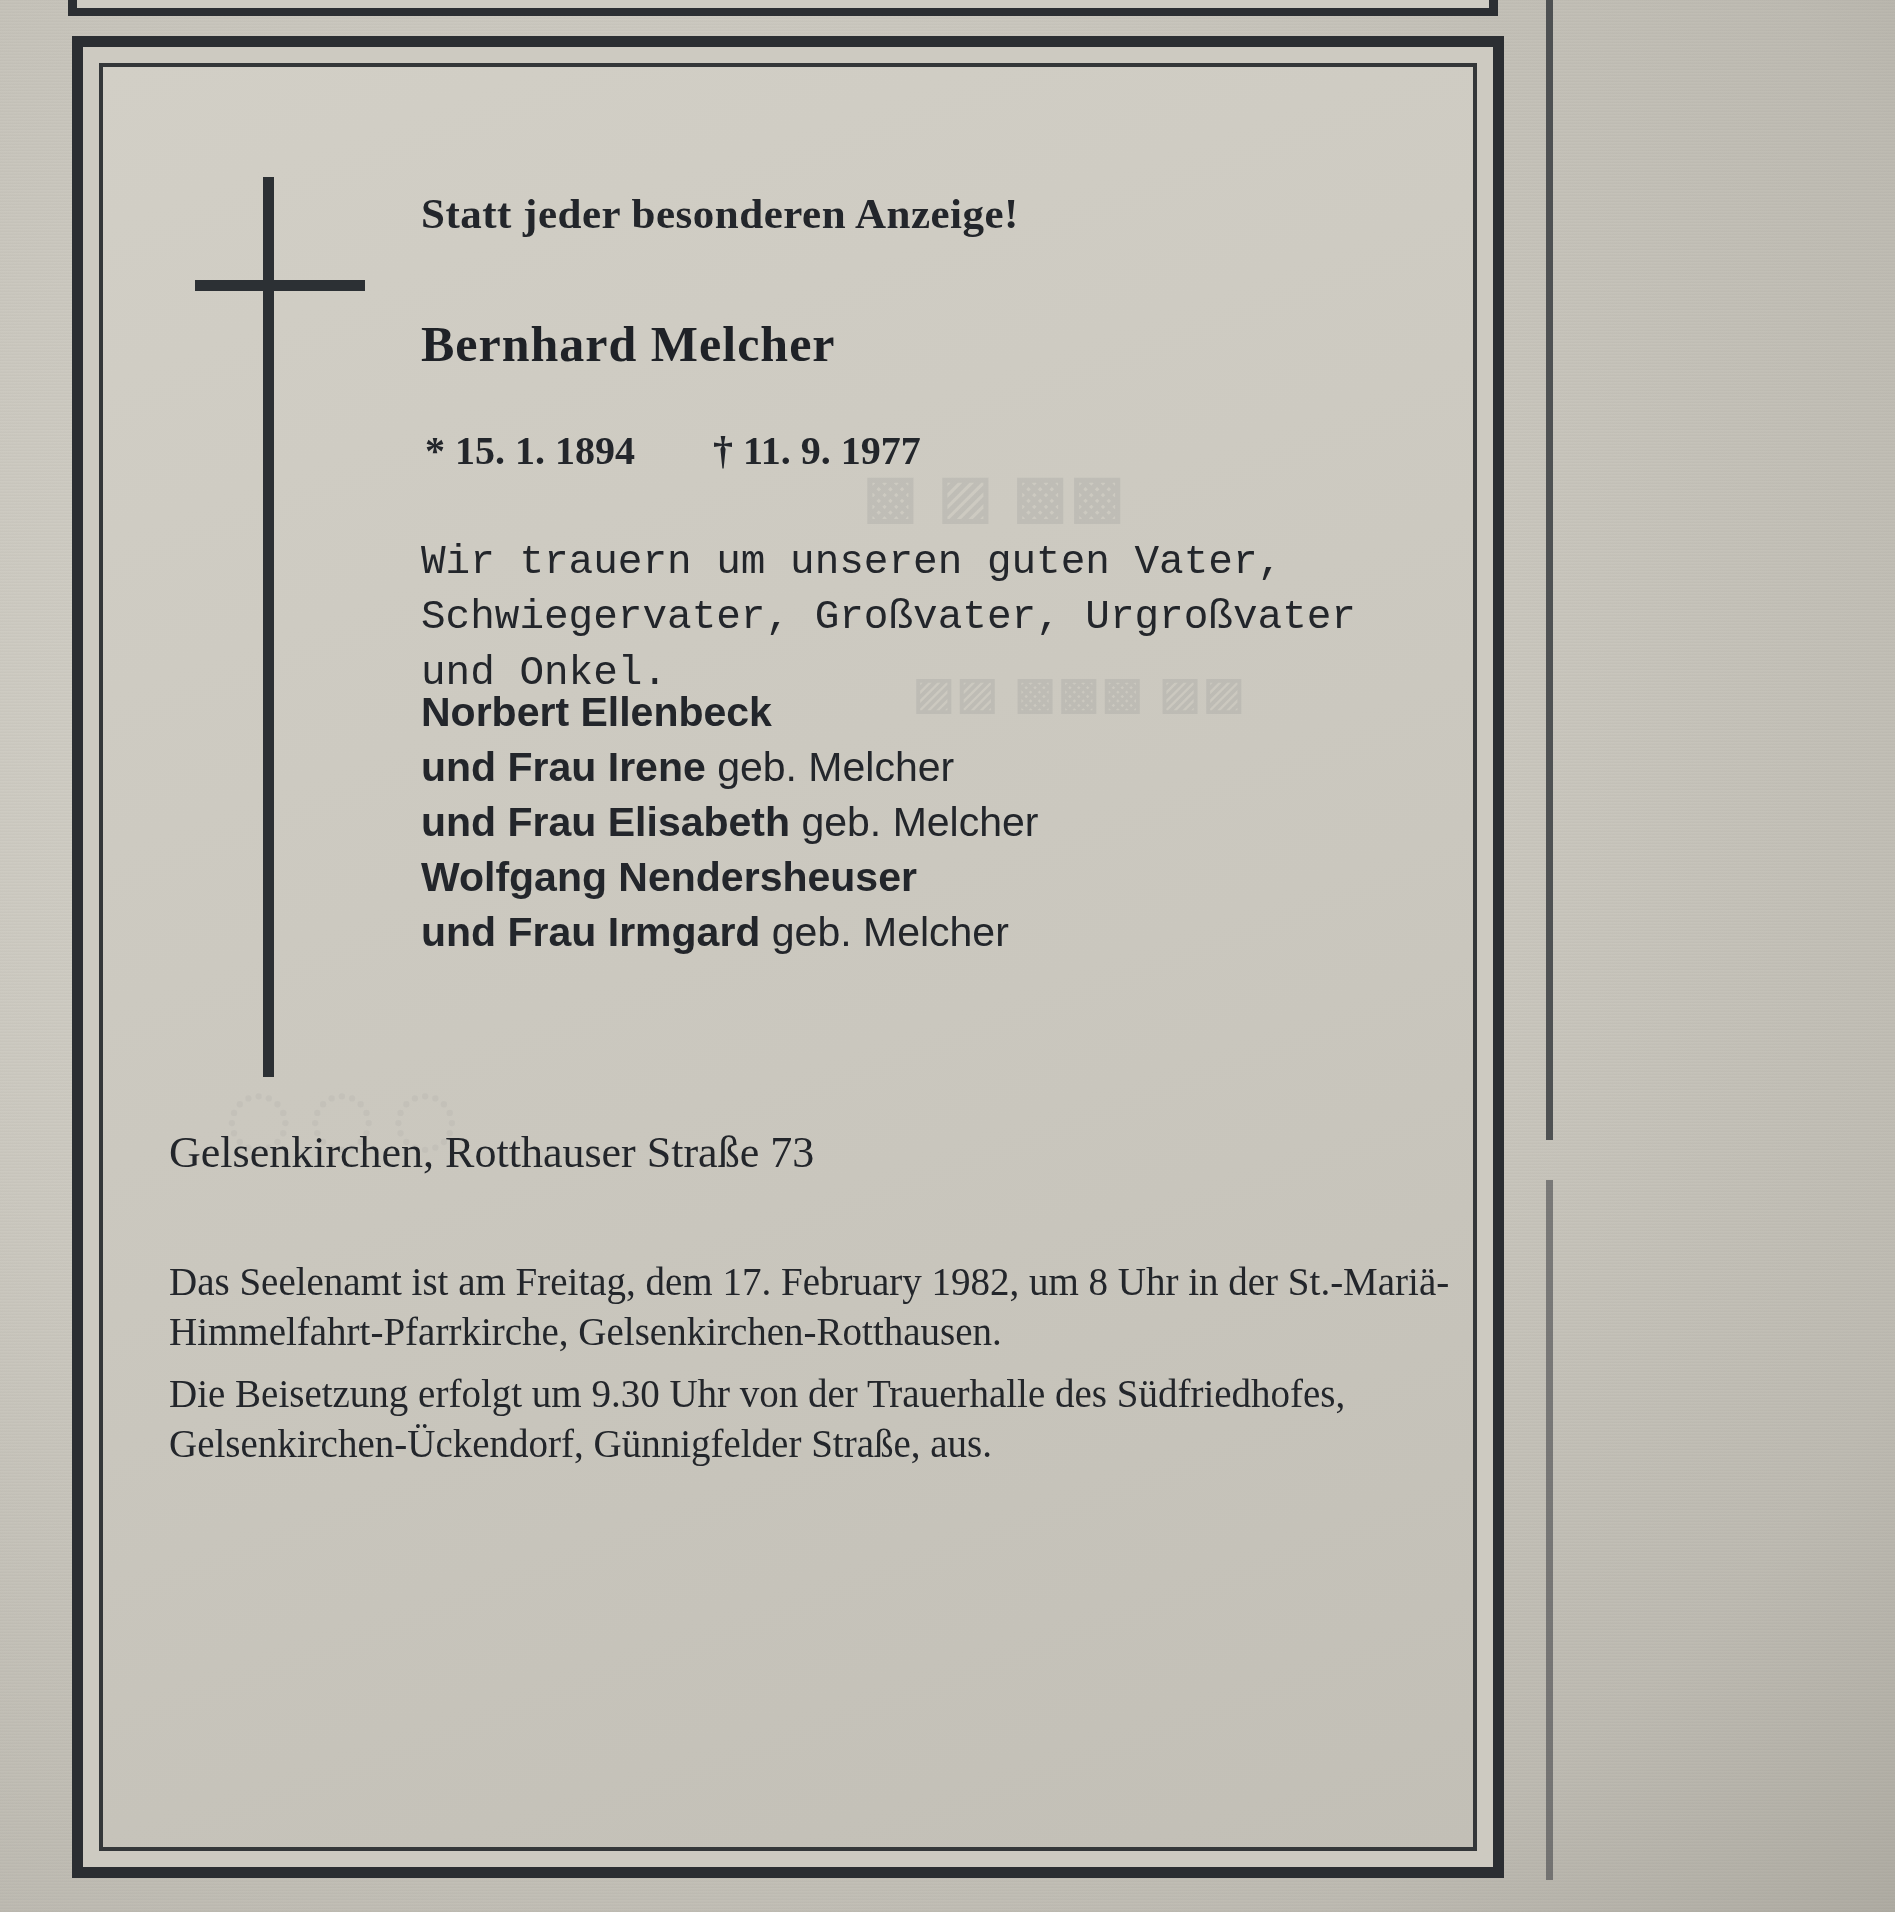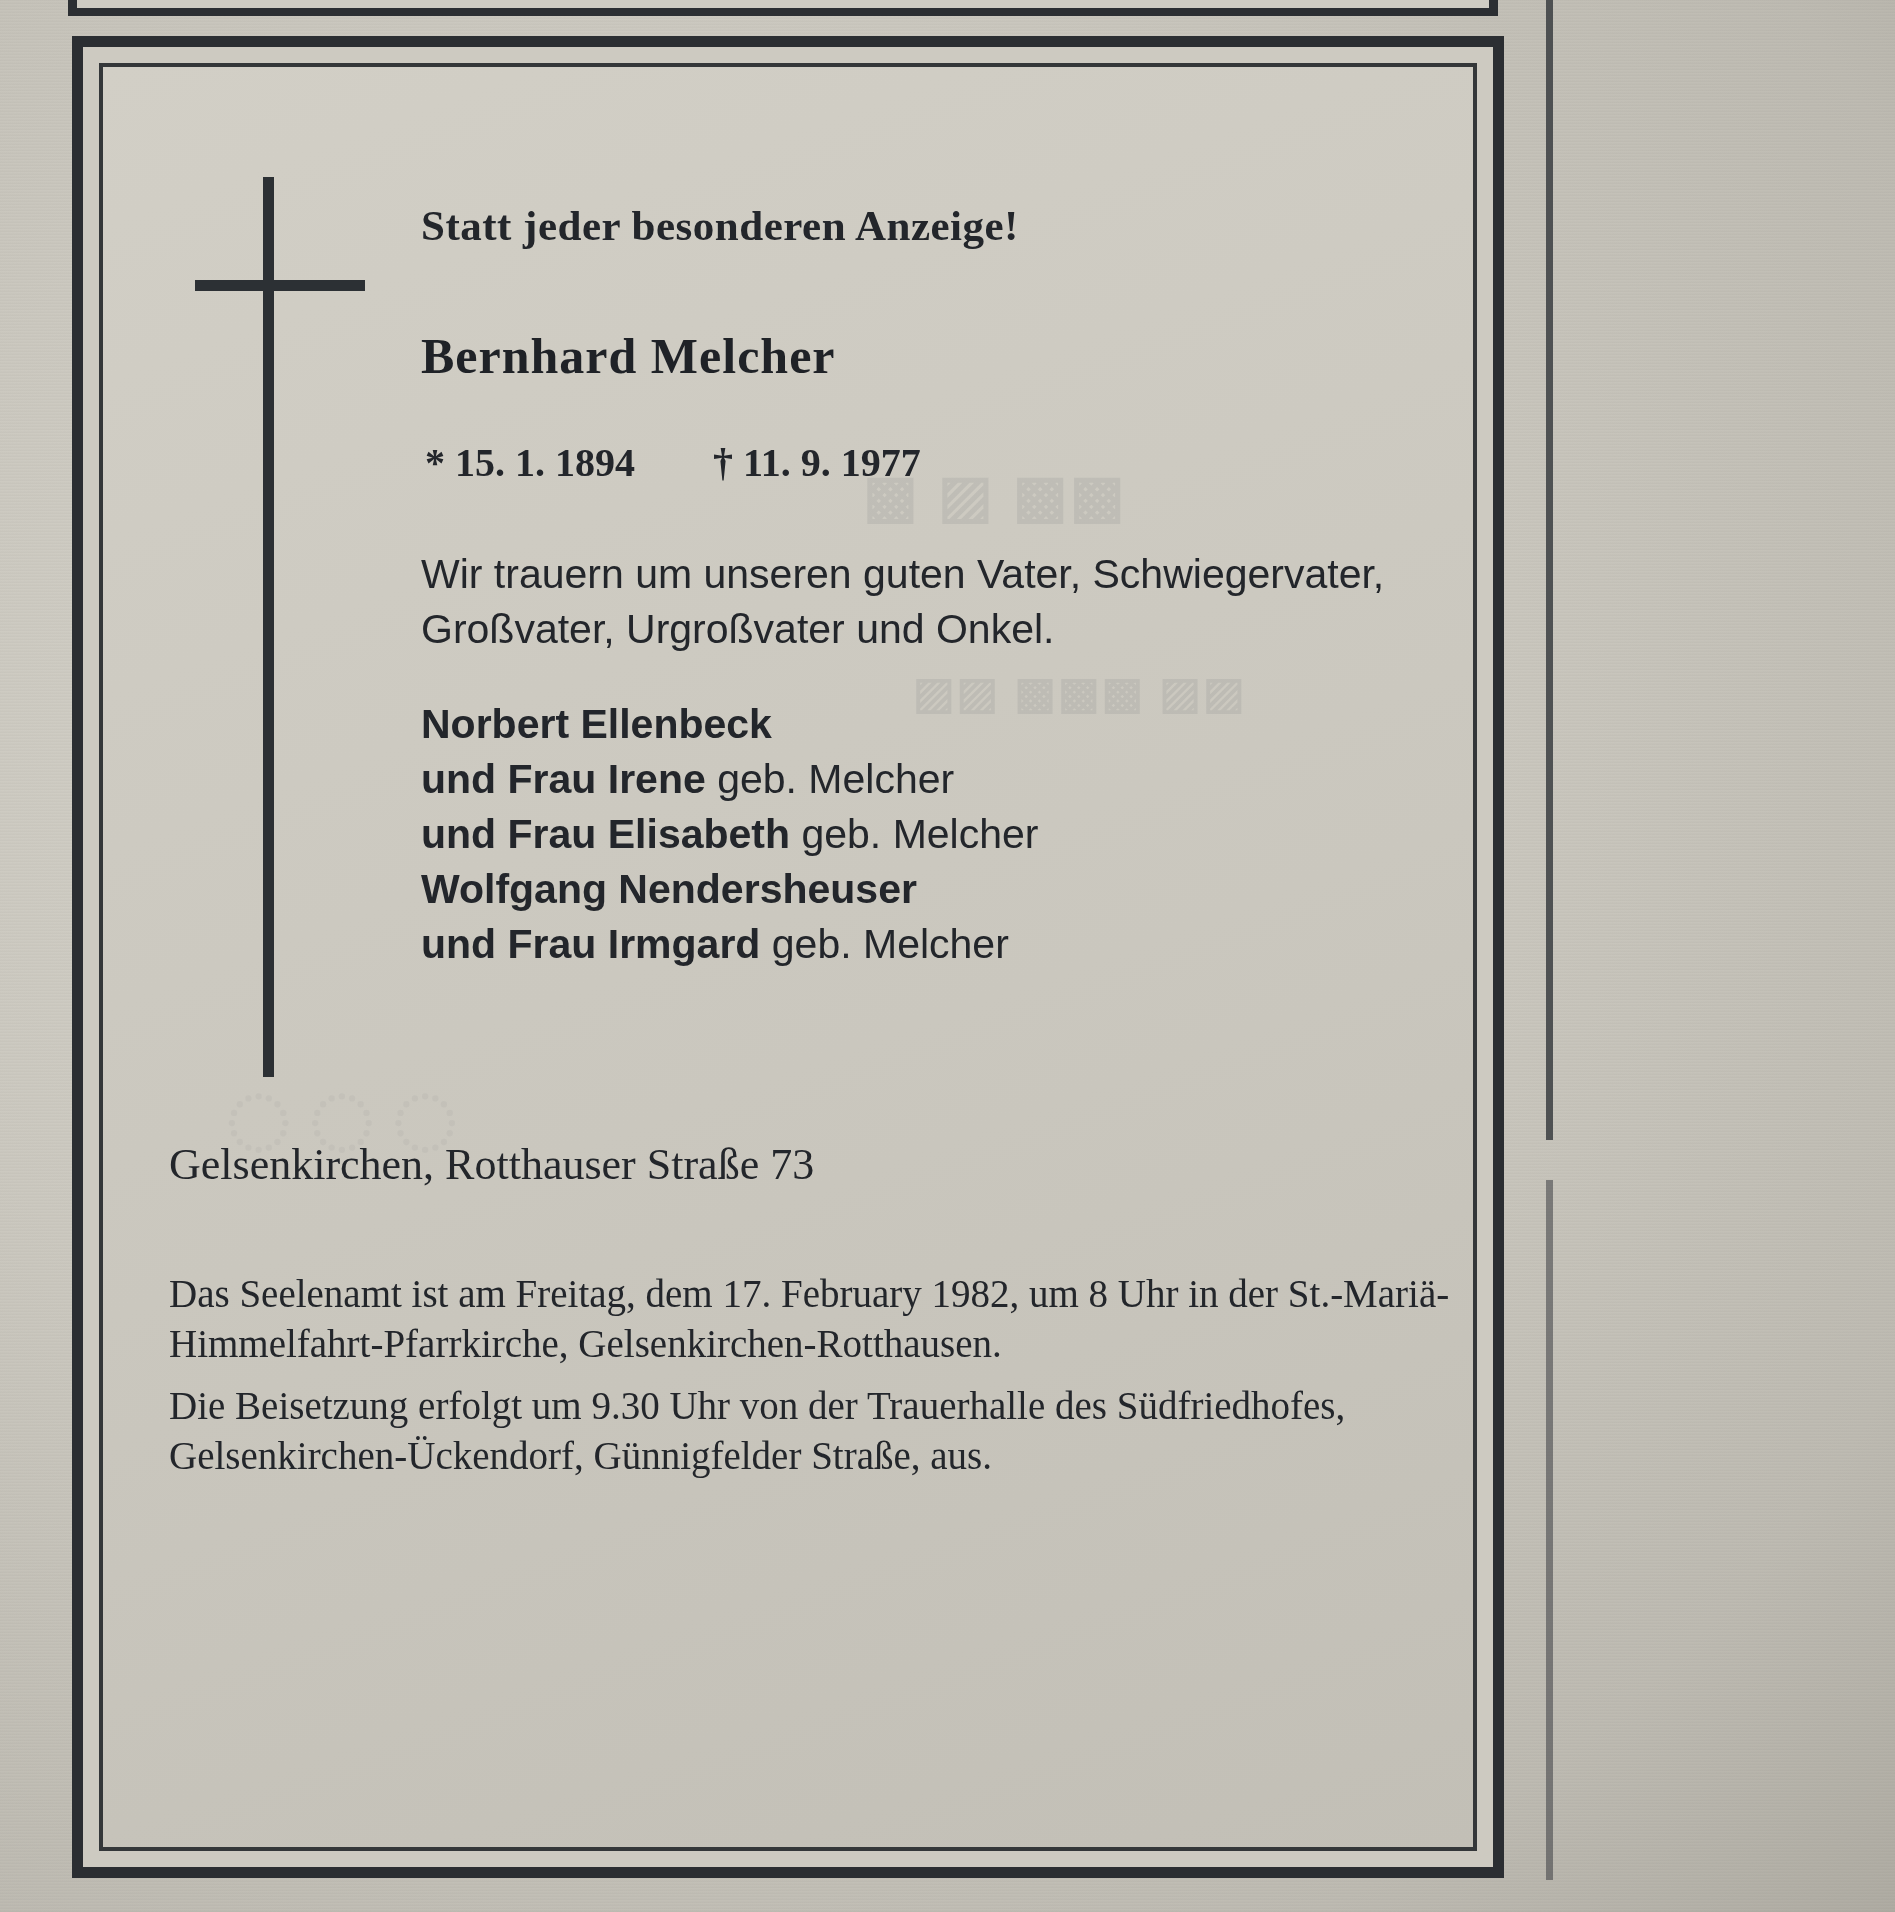--- a/index.html
+++ b/index.html
@@ -126,21 +126,21 @@
     left: 0px;
     top: 103px;
     width: 170px;
     height: 11px;
     background: #2c3034;
   }
 
   .content {
     position: absolute;
     left: 0;
-    top: 12px;
+    top: 0;
     width: 100%;
     height: 100%;
   }
 
   .headline {
     position: absolute;
     left: 318px;
     top: 122px;
     font-family: "Liberation Serif", serif;
     font-weight: bold;
@@ -170,21 +170,21 @@
     color: #23262b;
     display: flex;
     gap: 78px;
   }
 
   .mourn {
     position: absolute;
     left: 318px;
     top: 468px;
     width: 1010px;
-    font-family: Liberation Sans, sans-serif;
+    font-family: Liberation Mono, monospace;
     font-size: 41px;
     line-height: 1.35;
     color: #23262b;
   }
 
   .survivors {
     position: absolute;
     left: 318px;
     top: 618px;
     width: 1020px;

